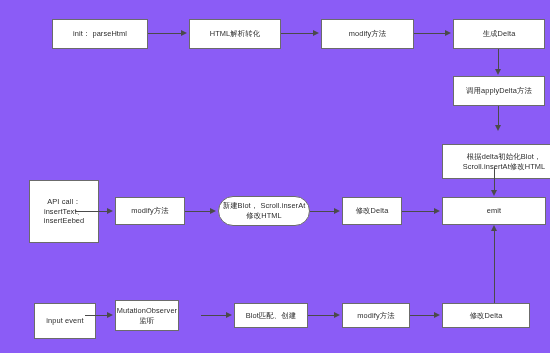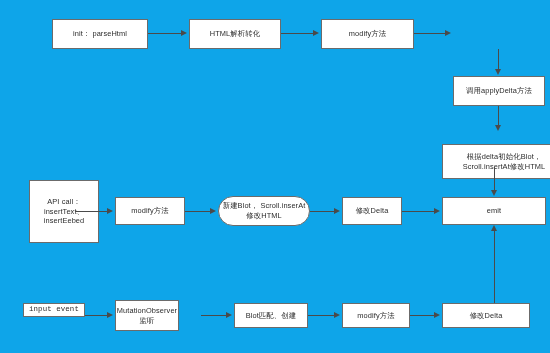--- a/index.html
+++ b/index.html
@@ -4,21 +4,21 @@
 <style>
   html, body {
     margin: 0;
     padding: 0;
     background: #ffffff;
   }
   #canvas {
     position: relative;
     width: 550px;
     height: 353px;
-    background: #0ea5e9;
+    background: #8b5cf6;
     font-family: "Liberation Sans", "DejaVu Sans", sans-serif;
     overflow: hidden;
   }
   .node {
     position: absolute;
     box-sizing: border-box;
     border: 1px solid #6b6b6b;
     background: #ffffff;
     color: #2b2b2b;
     font-size: 7.4px;
@@ -71,20 +71,21 @@
   <div class="node" style="left:189px; top:19px; width:92px; height:30px;">HTML解析转化</div>
 
   <div class="edge h" style="left:281px; top:33px; width:32px;"></div>
   <div class="arrow right" style="left:313px; top:30px;"></div>
 
   <div class="node" style="left:321px; top:19px; width:93px; height:30px;">modify方法</div>
 
   <div class="edge h" style="left:414px; top:33px; width:31px;"></div>
   <div class="arrow right" style="left:445px; top:30px;"></div>
 
+  <div class="node" style="left:453px; top:19px; width:92px; height:30px;">生成Delta</div>
 
   <div class="edge v" style="left:498px; top:49px; height:20px;"></div>
   <div class="arrow down" style="left:495px; top:69px;"></div>
 
   <div class="node" style="left:453px; top:76px; width:92px; height:30px;">调用applyDelta方法</div>
 
   <div class="edge v" style="left:498px; top:106px; height:19px;"></div>
   <div class="arrow down" style="left:495px; top:125px;"></div>
 
   <div class="node" style="left:442px; top:144px; width:124px; height:35px;">根据delta初始化Blot，
@@ -114,21 +115,21 @@
   <div class="node" style="left:342px; top:197px; width:60px; height:28px;">修改Delta</div>
 
   <div class="edge h" style="left:402px; top:211px; width:32px;"></div>
   <div class="arrow right" style="left:434px; top:208px;"></div>
 
   <div class="node" style="left:442px; top:197px; width:104px; height:28px;">emit</div>
 
   <div class="edge v" style="left:494px; top:231px; height:73px;"></div>
   <div class="arrow up" style="left:491px; top:225px;"></div>
 
-  <div class="node" style="left:23px; top:303px; width:62px; height:14px;font-family:Liberation Mono, monospace;">input event</div>
+  <div class="node" style="left:34px; top:303px; width:62px; height:36px;">input event</div>
 
   <div class="edge h" style="left:85px; top:315px; width:22px;"></div>
   <div class="arrow right" style="left:107px; top:312px;"></div>
 
   <div class="node" style="left:115px; top:300px; width:64px; height:31px;">MutationObserver
 监听</div>
 
   <div class="edge h" style="left:201px; top:315px; width:25px;"></div>
   <div class="arrow right" style="left:226px; top:312px;"></div>
 

